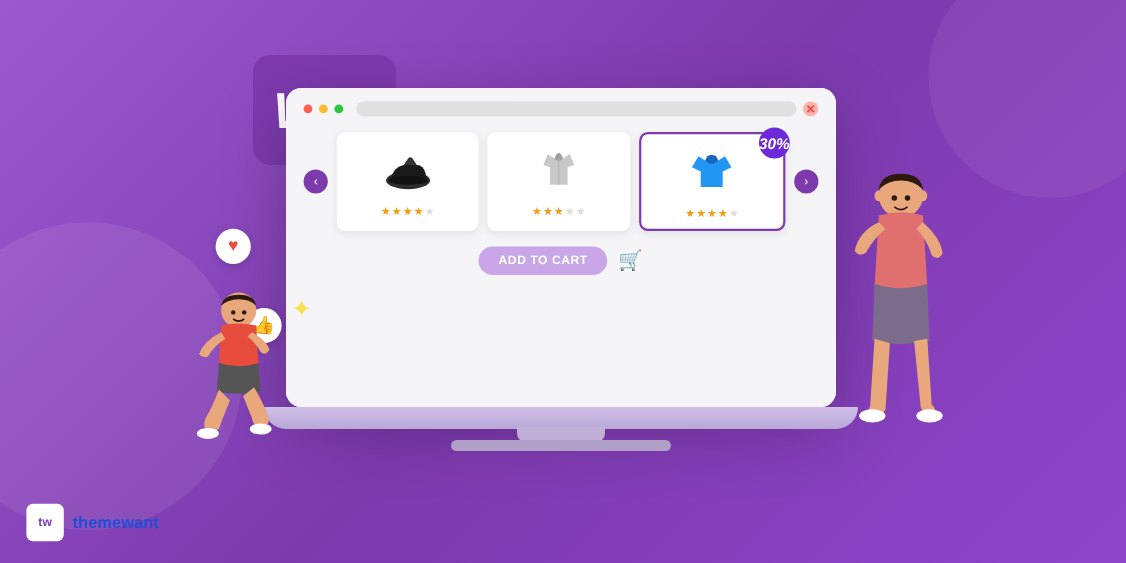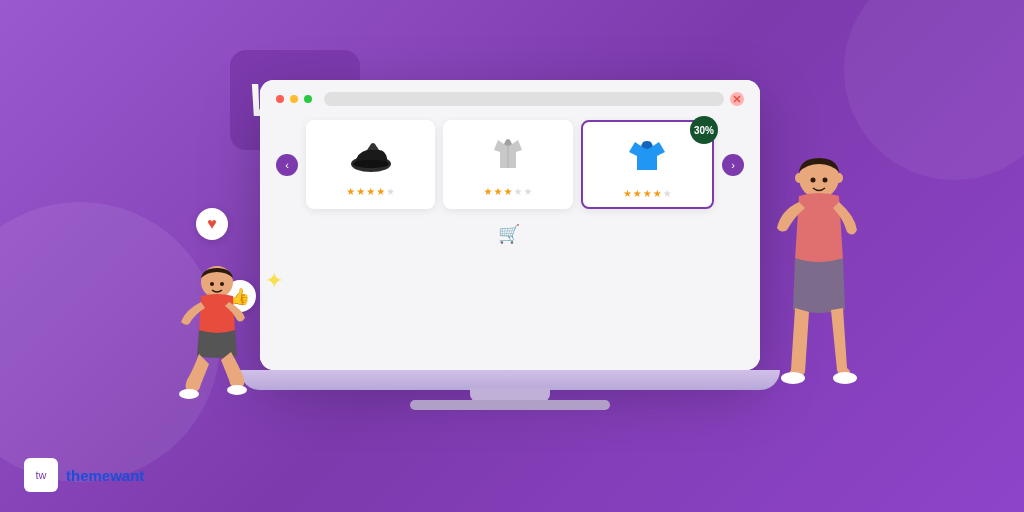--- a/index.html
+++ b/index.html
@@ -122,30 +122,31 @@
       flex-direction: column;
       align-items: center;
     }
     .product-card.highlighted {
       border: 2px solid #7c3aad;
     }
     .discount-badge {
       position: absolute;
       top: -6px;
       right: -6px;
-      background: #14532d;
+      background: #6d28d9;
       color: white;
-      font-size: 10px;
+      font-size: 14px;
       font-weight: bold;
       width: 28px;
       height: 28px;
       border-radius: 50%;
       display: flex;
       align-items: center;
       justify-content: center;
+      font-style: italic;
     }
 
     
     .product-img {
       width: 52px;
       height: 52px;
       display: flex;
       align-items: center;
       justify-content: center;
       margin-bottom: 4px;
@@ -315,21 +316,21 @@
     }
     .brand-icon {
       width: 34px;
       height: 34px;
       background: white;
       border-radius: 6px;
       display: flex;
       align-items: center;
       justify-content: center;
       font-size: 11px;
-      font-weight: normal;
+      font-weight: bold;
       color: #7c3aad;
     }
     .brand-name {
       color: #1d4ed8;
       font-size: 15px;
       font-weight: 600;
     }
 
     
     .char-svg {
@@ -417,20 +418,21 @@
                 <span class="star">★</span>
                 <span class="star">★</span>
                 <span class="star empty">★</span>
             </div>
           </div>
         </div>
         <div class="nav-arrow">›</div>
       </div>
 
       <div class="action-row">
+        <button class="add-to-cart-btn">ADD TO CART</button>
         <span class="cart-icon">🛒</span>
       </div>
     </div>
   </div>
 
   <div class="laptop-base"></div>
   <div class="laptop-stand"></div>
   <div class="laptop-foot"></div>
 
   <div class="float-heart">♥</div>

